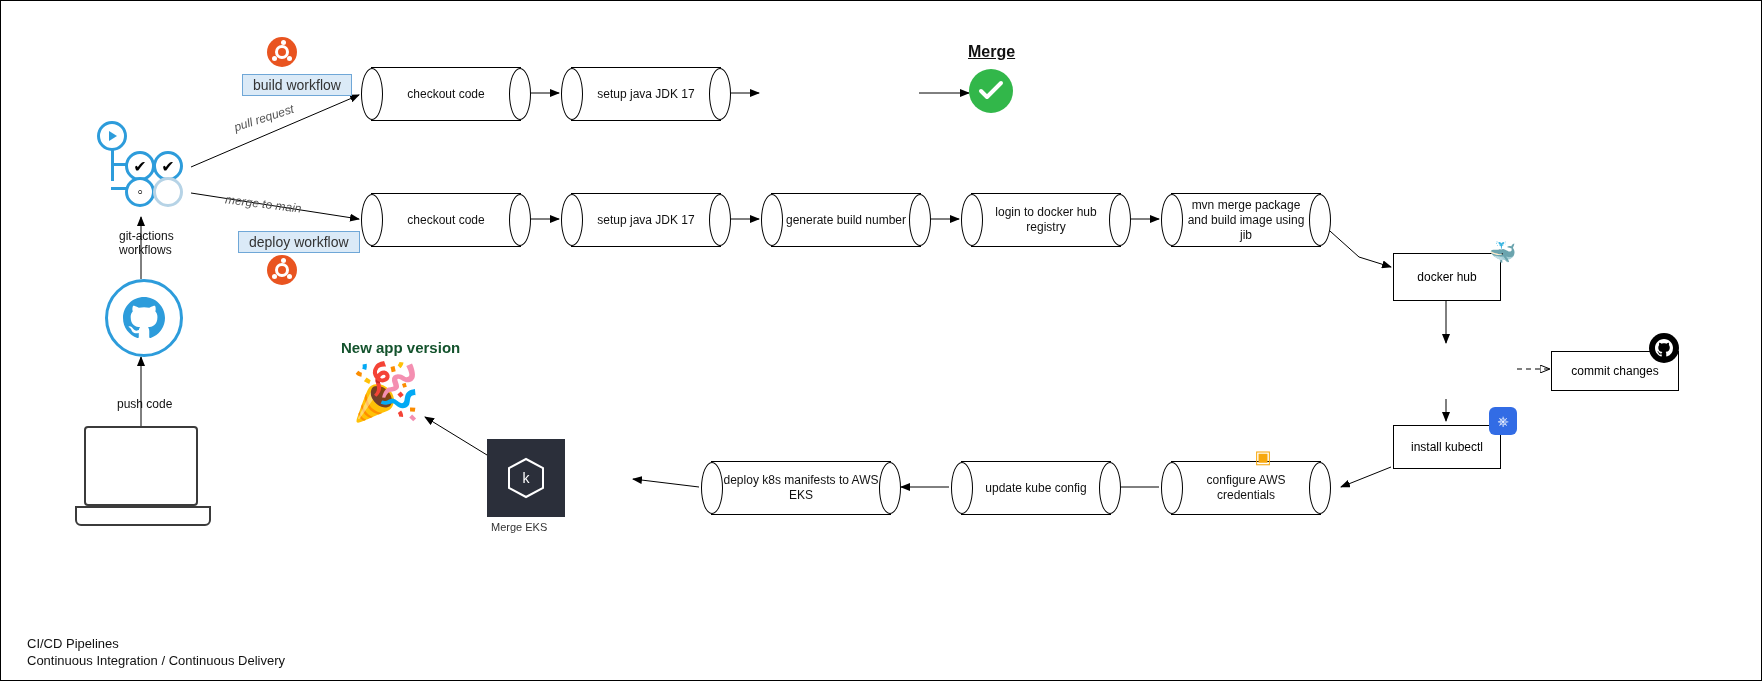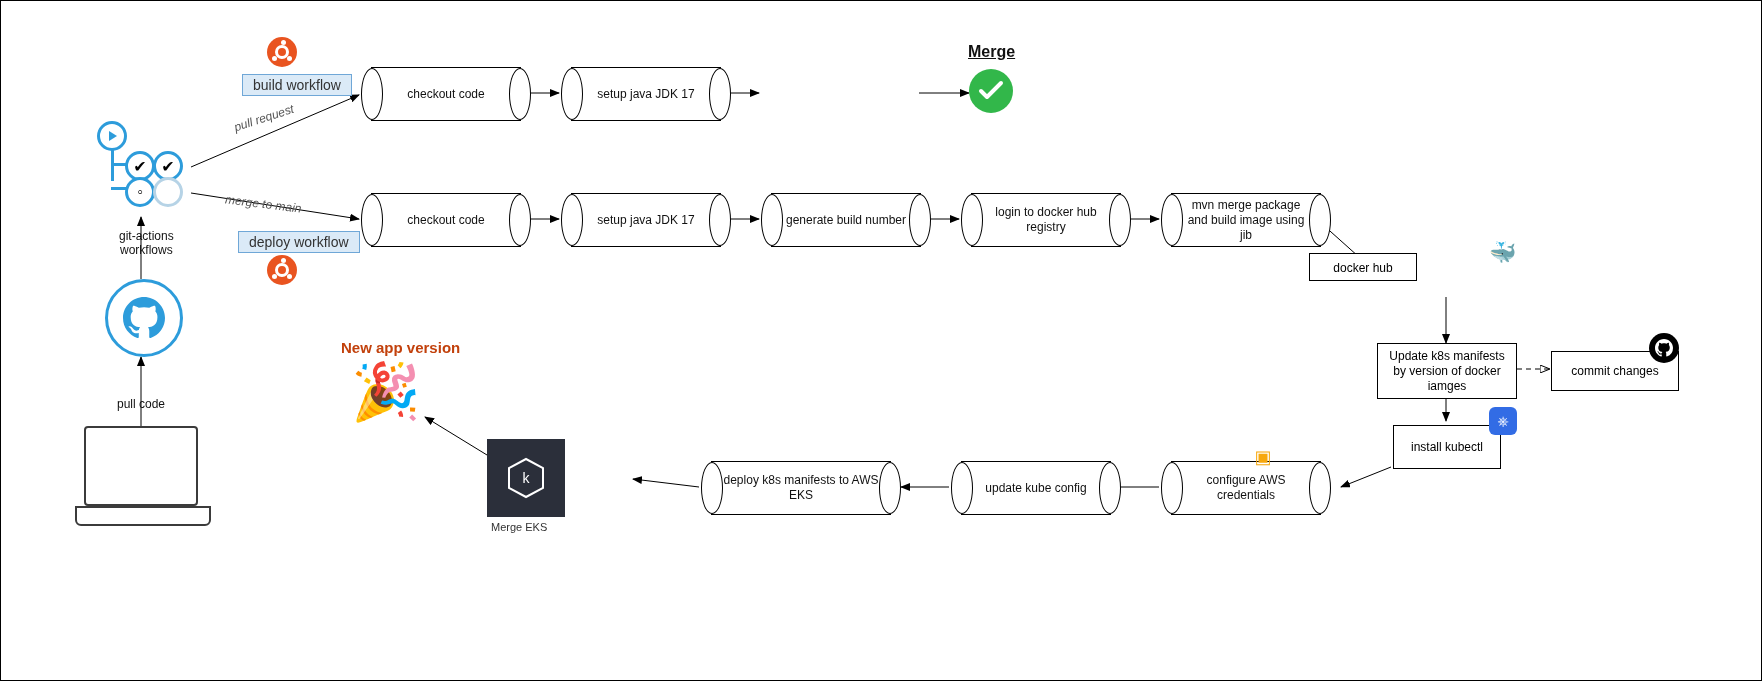--- a/index.html
+++ b/index.html
@@ -198,21 +198,21 @@
 
   .footer {
     position: absolute;
     left: 26px; bottom: 10px;
     font-size: 13px;
     color: #111;
     line-height: 1.3;
   }
 
   .bold { font-weight: 700; }
-  .blue { color: #c2410c; font-weight: 700; }
+  .blue { color: #14532d; font-weight: 700; }
 
   .github-small {
     position:absolute;
     width:30px;height:30px;border-radius:50%;
     background:#000;display:flex;align-items:center;justify-content:center;
     color:#fff;
   }
 
   .docker-icon {
     position:absolute;
@@ -283,21 +283,21 @@
 
     <line x1="698" y1="486" x2="632" y2="478" stroke="#000" marker-end="url(#ah)"></line>
 
     <line x1="486" y1="454" x2="424" y2="416" stroke="#000" marker-end="url(#ah)"></line>
   </svg>
 
   <div class="laptop">
     <div class="screen"></div>
     <div class="base"></div>
   </div>
-  <div class="lbl" style="left:116px; top:396px;">pull code</div>
+  <div class="lbl" style="left:116px; top:396px;">push code</div>
 
   <div class="github-circle">
     <svg viewBox="0 0 16 16" width="42" height="42" fill="#2d9cdb">
         <path d="M8 0C3.58 0 0 3.58 0 8c0 3.54 2.29 6.53 5.47 7.59.4.07.55-.17.55-.38 0-.19-.01-.82-.01-1.49-2.01.37-2.53-.49-2.69-.94-.09-.23-.48-.94-.82-1.13-.28-.15-.68-.52-.01-.53.63-.01 1.08.58 1.23.82.72 1.21 1.87.87 2.33.66.07-.52.28-.87.51-1.07-1.78-.2-3.64-.89-3.64-3.95 0-.87.31-1.59.82-2.15-.08-.2-.36-1.02.08-2.12 0 0 .67-.21 2.2.82.64-.18 1.32-.27 2-.27.68 0 1.36.09 2 .27 1.53-1.04 2.2-.82 2.2-.82.44 1.1.16 1.92.08 2.12.51.56.82 1.27.82 2.15 0 3.07-1.87 3.75-3.65 3.95.29.25.54.73.54 1.48 0 1.07-.01 1.93-.01 2.2 0 .21.15.46.55.38A8.013 8.013 0 0016 8c0-4.42-3.58-8-8-8z"></path>
       </svg>
   </div>
 
   <div class="actions-network" style="width:100px;height:90px;">
     <div class="line" style="left:14px; top:24px; width:3px; height:36px;"></div>
     <div class="line" style="left:14px; top:42px; width:30px;"></div>
@@ -305,21 +305,21 @@
     <div class="c" style="left:0; top:0;">
       <svg width="12" height="12" viewBox="0 0 12 12">
           <polygon points="3,1 11,6 3,11" fill="#2d9cdb"></polygon>
         </svg>
     </div>
     <div class="c" style="left:28px; top:30px;">✔</div>
     <div class="c" style="left:56px; top:30px;">✔</div>
     <div class="c" style="left:28px; top:56px;">◦</div>
     <div class="c dim" style="left:56px; top:56px;"></div>
   </div>
-  <div class="lbl" style="left:118px; top:228px; text-align:center;">
+  <div class="lbl" style="left:118px; top:228px; text-align:left;">
     <span>git-actions</span><br>
     <span>workflows</span>
   </div>
 
   <div class="lbl ital" style="left:232px; top:110px; transform:rotate(-18deg);">pull request</div>
   <div class="lbl ital" style="left:224px; top:196px; transform:rotate(7deg);">merge to main</div>
 
   <div class="ubuntu" style="left:266px; top:36px;">
       <span></span>
       <span></span>
@@ -357,28 +357,25 @@
   <div class="cyl" style="left:770px; top:192px;">
       <span>generate build number</span>
     </div>
   <div class="cyl" style="left:970px; top:192px;">
       <span>login to docker hub registry</span>
     </div>
   <div class="cyl" style="left:1170px; top:192px;">
       <span>mvn merge package and build image using jib</span>
     </div>
 
-  <div class="rect" style="left:1308px; top:252px; width:108px; height:28px;align-items:flex-end;">
+  <div class="rect" style="left:1392px; top:252px; width:108px; height:48px;">
       <span>docker hub</span>
     </div>
   <div class="docker-icon" style="left:1502px; top:252px;">🐳</div>
 
-  <div class="rect" style="left:1376px; top:342px; width:140px; height:56px;">
-      <span>Update k8s manifests by version of docker iamges</span>
-    </div>
 
   <div class="rect" style="left:1550px; top:350px; width:128px; height:40px;">
       <span>commit changes</span>
     </div>
   <div class="github-small" style="left:1648px; top:332px;">
     <svg viewBox="0 0 16 16" width="18" height="18" fill="#fff">
         <path d="M8 0C3.58 0 0 3.58 0 8c0 3.54 2.29 6.53 5.47 7.59.4.07.55-.17.55-.38 0-.19-.01-.82-.01-1.49-2.01.37-2.53-.49-2.69-.94-.09-.23-.48-.94-.82-1.13-.28-.15-.68-.52-.01-.53.63-.01 1.08.58 1.23.82.72 1.21 1.87.87 2.33.66.07-.52.28-.87.51-1.07-1.78-.2-3.64-.89-3.64-3.95 0-.87.31-1.59.82-2.15-.08-.2-.36-1.02.08-2.12 0 0 .67-.21 2.2.82.64-.18 1.32-.27 2-.27.68 0 1.36.09 2 .27 1.53-1.04 2.2-.82 2.2-.82.44 1.1.16 1.92.08 2.12.51.56.82 1.27.82 2.15 0 3.07-1.87 3.75-3.65 3.95.29.25.54.73.54 1.48 0 1.07-.01 1.93-.01 2.2 0 .21.15.46.55.38A8.013 8.013 0 0016 8c0-4.42-3.58-8-8-8z"></path>
       </svg>
   </div>
 
@@ -403,14 +400,18 @@
     <svg width="46" height="46" viewBox="0 0 46 46">
         <polygon points="23,4 40,13 40,33 23,42 6,33 6,13" fill="none" stroke="#fff" stroke-width="2"></polygon>
         <text x="23" y="28" text-anchor="middle" fill="#fff" font-size="14" font-family="Arial">k</text>
       </svg>
   </div>
   <div class="eks-label">Merge EKS</div>
 
   <div class="lbl blue" style="left:340px; top:338px; font-size:15px;">New app version</div>
   <div class="party">🎉</div>
 
+  <div class="footer">
+    <span>CI/CD Pipelines</span><br>
+    <span>Continuous Integration / Continuous Delivery</span>
+  </div>
 
 </div>
 
 </body></html>

